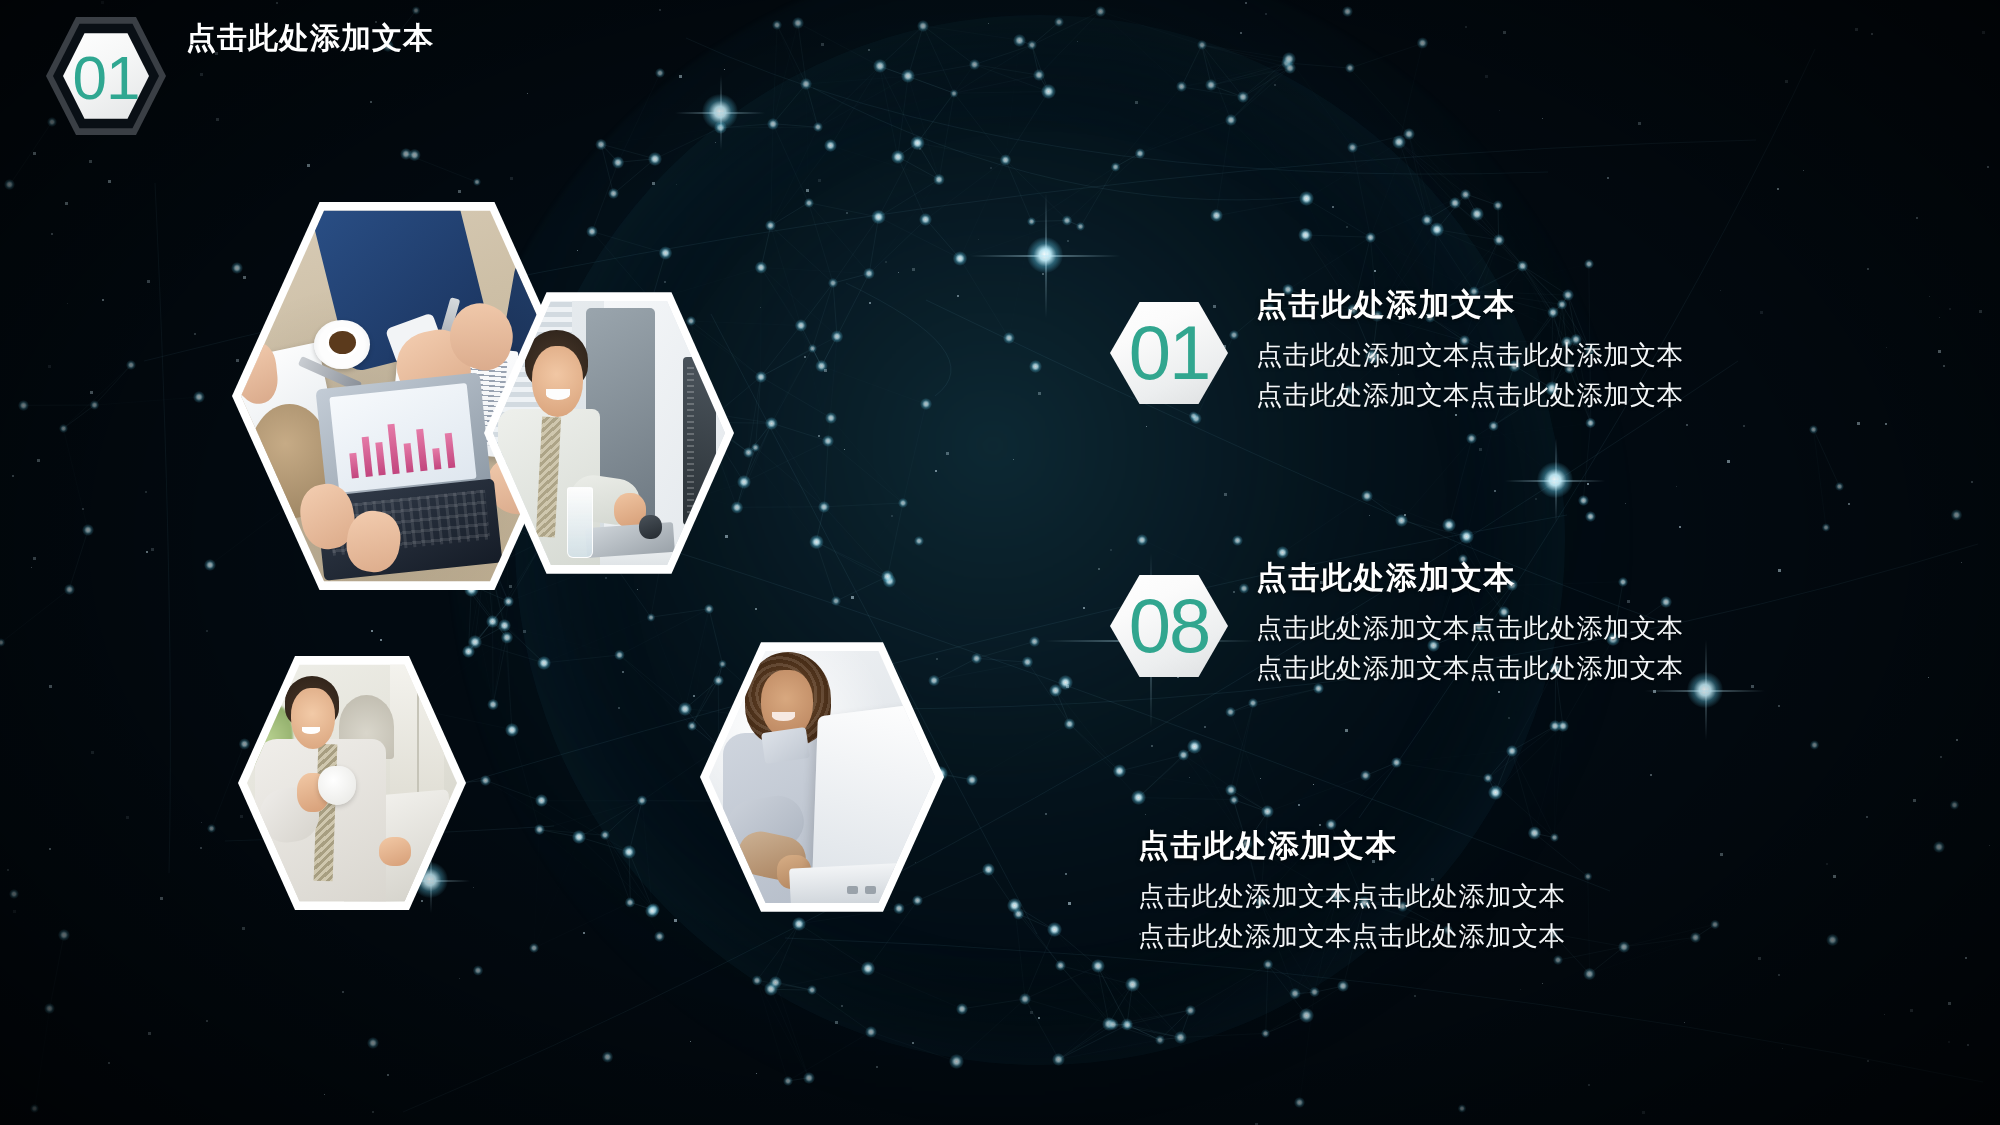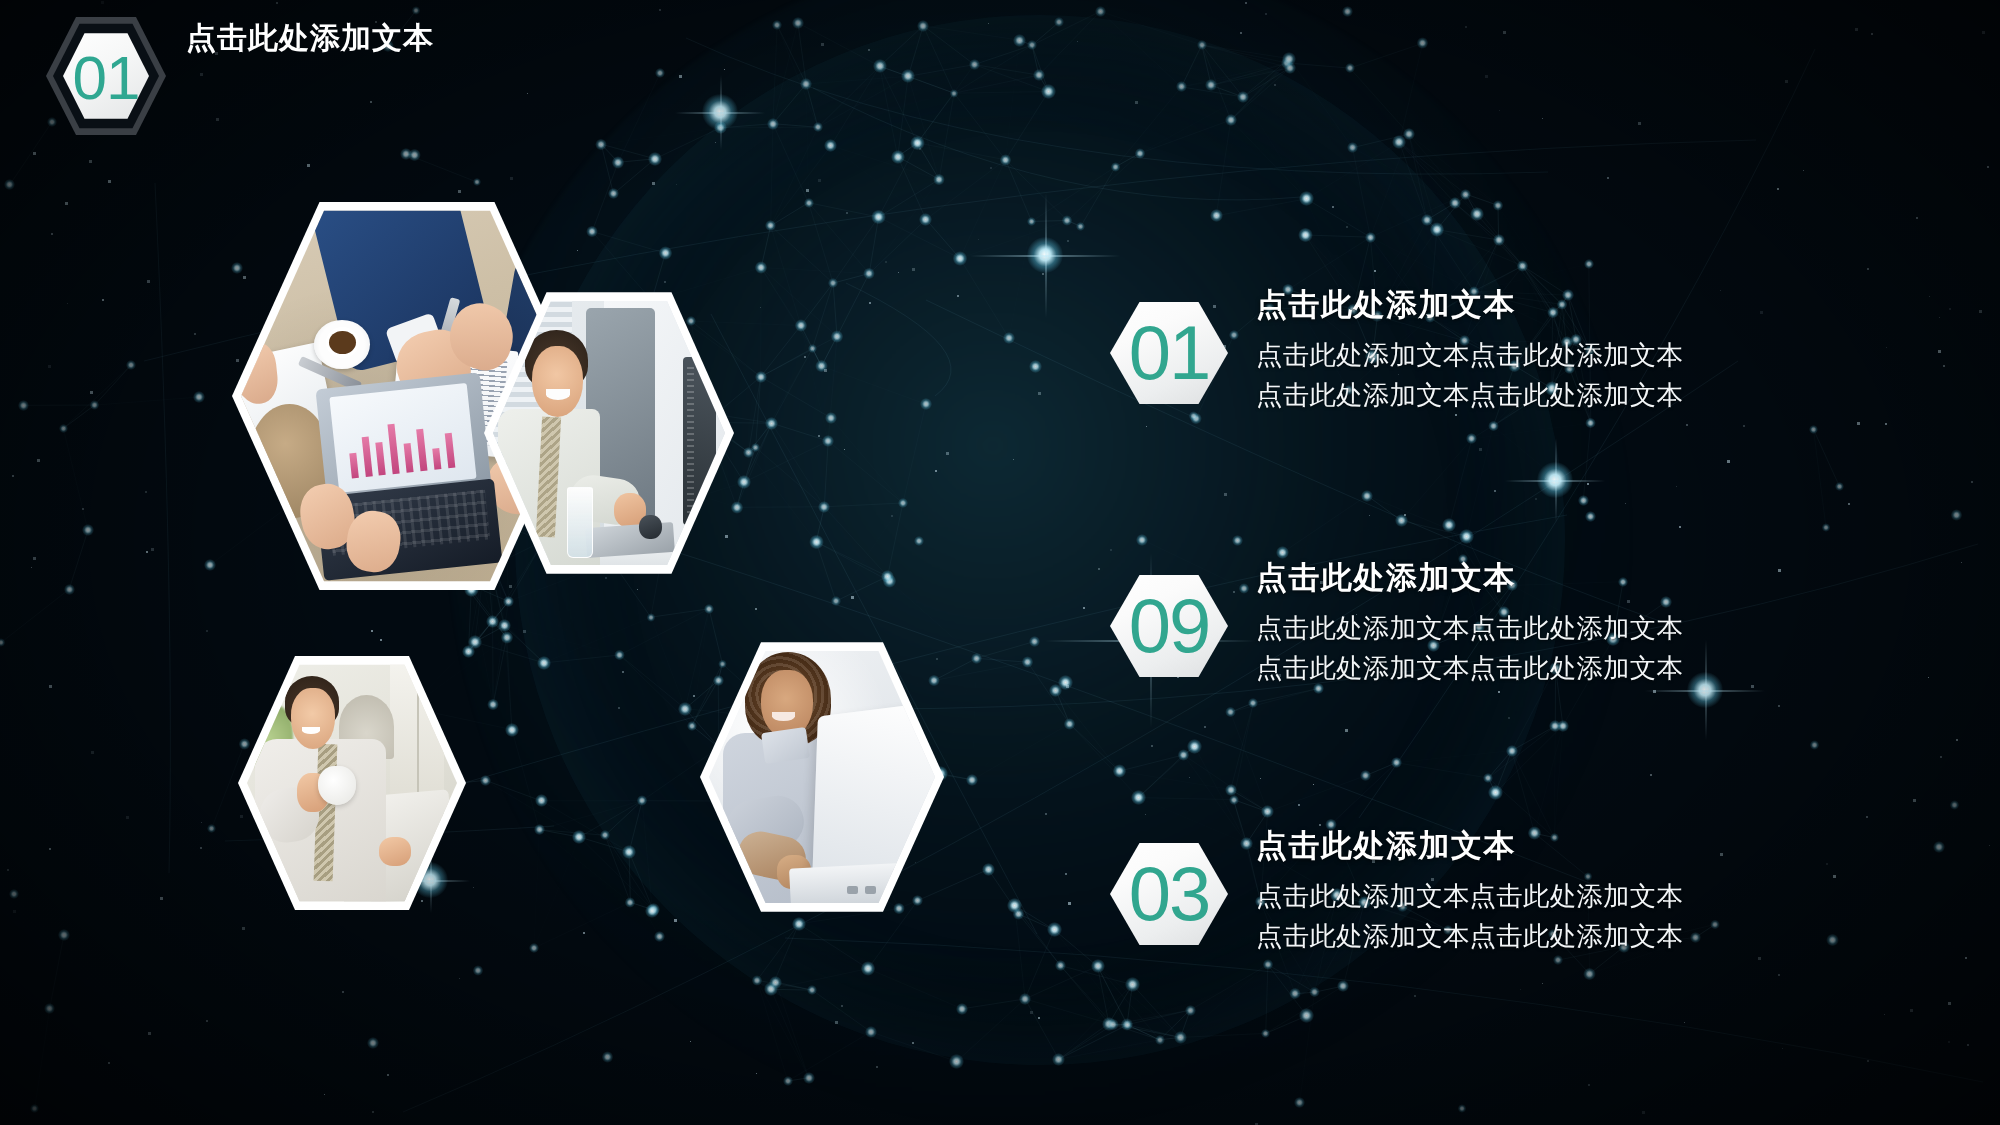--- a/index.html
+++ b/index.html
@@ -1802,36 +1802,32 @@
         <div class="blk-body">
           <span>点击此处添加文本点击此处添加文本</span>
           <span>点击此处添加文本点击此处添加文本</span>
         </div>
       </div>
     </div>
 
     <div class="blk" style="left:10px;top:559px;">
       <div class="blk-badge">
         <div class="blk-hex"></div>
-        <div class="blk-num">09</div>
+        <div class="blk-num">08</div>
       </div>
       <div class="blk-txt">
         <div class="blk-title">点击此处添加文本</div>
         <div class="blk-body">
           <span>点击此处添加文本点击此处添加文本</span>
           <span>点击此处添加文本点击此处添加文本</span>
         </div>
       </div>
     </div>
 
     <div class="blk" style="left:10px;top:827px;">
-      <div class="blk-badge">
-        <div class="blk-hex"></div>
-        <div class="blk-num">03</div>
-      </div>
       <div class="blk-txt">
         <div class="blk-title">点击此处添加文本</div>
         <div class="blk-body">
           <span>点击此处添加文本点击此处添加文本</span>
           <span>点击此处添加文本点击此处添加文本</span>
         </div>
       </div>
     </div>
 
   </div>

